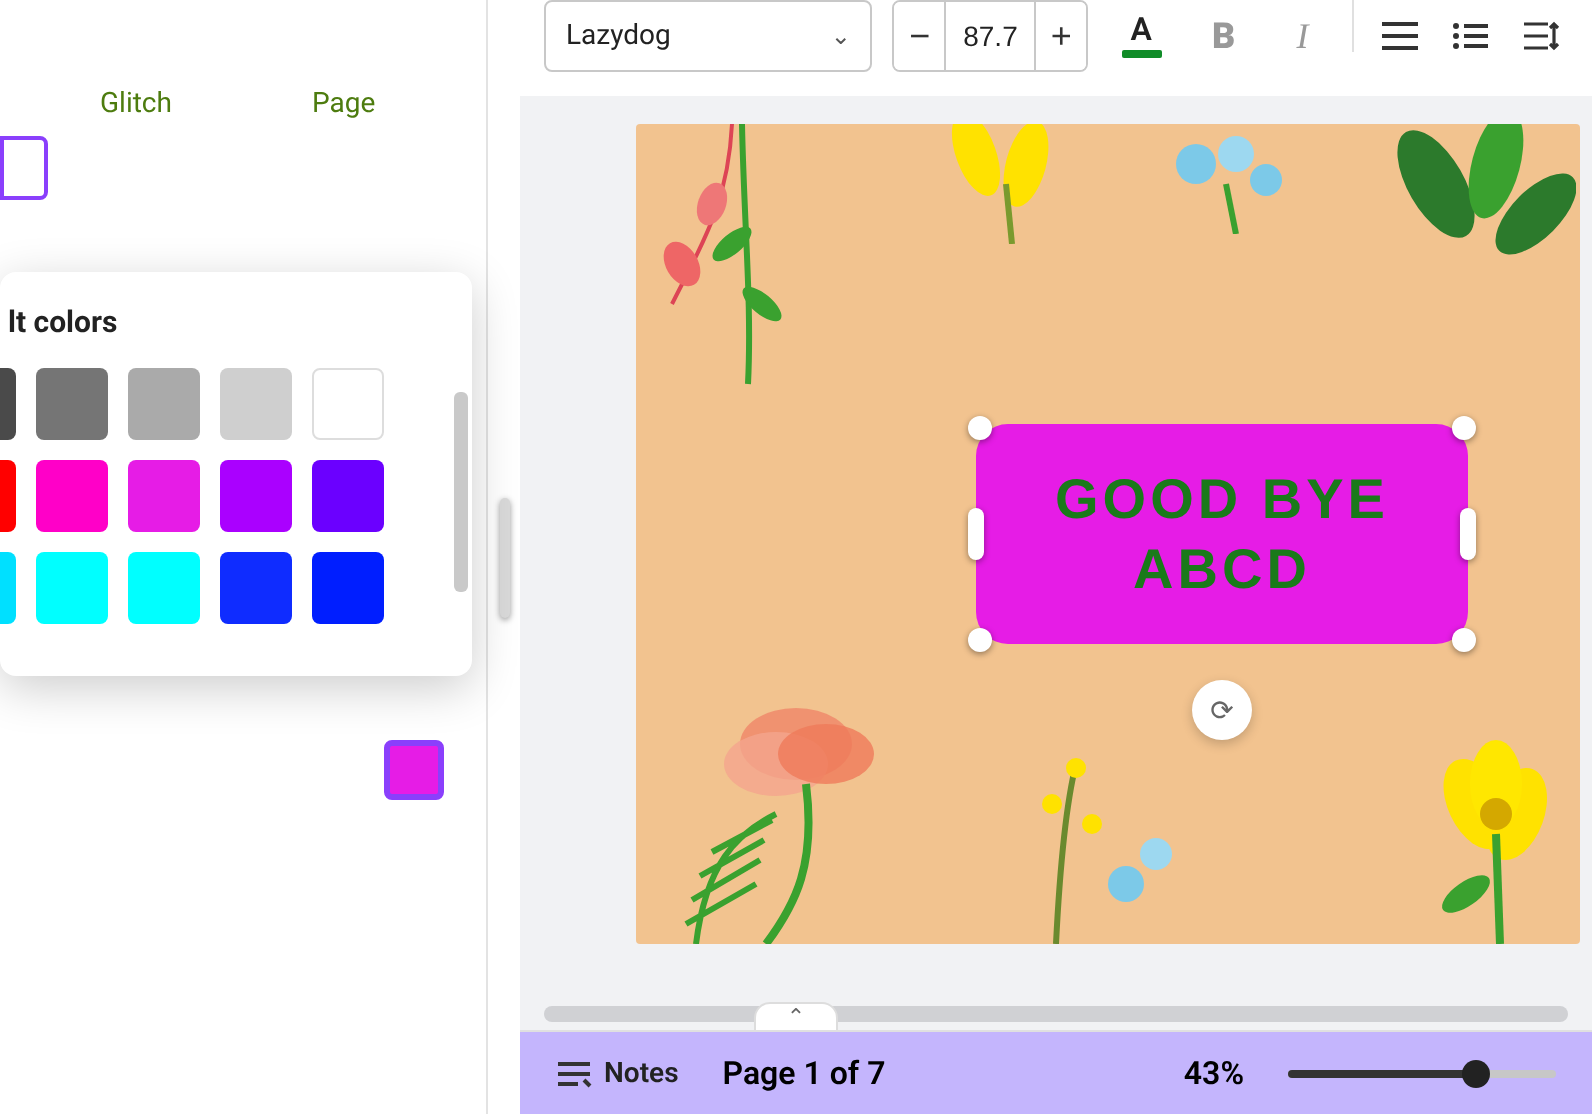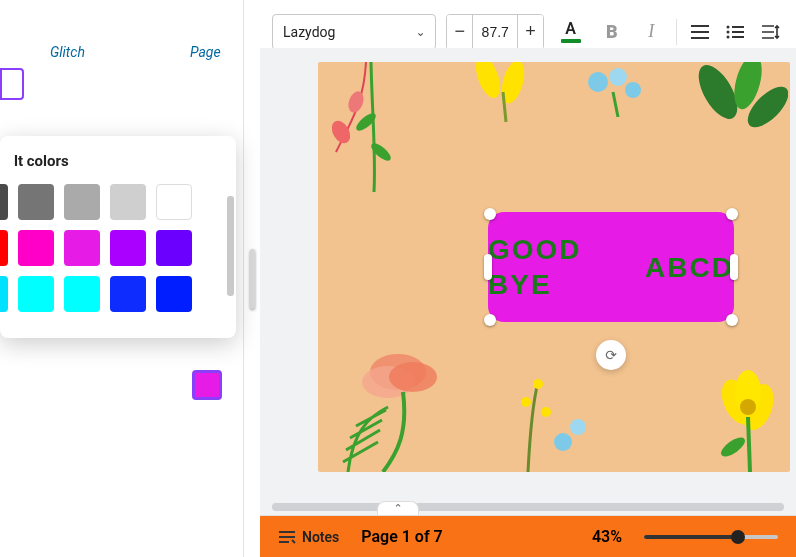--- a/index.html
+++ b/index.html
@@ -1,39 +1,39 @@
 <!DOCTYPE html>
 <html><head>
 <meta charset="utf-8">
 <style>
 * { box-sizing: border-box; margin: 0; padding: 0; }
 body { font-family: -apple-system, BlinkMacSystemFont, "Segoe UI", Roboto, sans-serif; width: 796px; height: 557px; overflow: hidden; background: #fff; position: relative; }
 
-.topbar { position: absolute; top: 0; left: 260px; right: 0; height: 64px; border-bottom: 1px solid #e0e0e0; display: flex; align-items: center; padding: 0 12px; gap: 10px; }
+.topbar { position: absolute; top: 0; left: 260px; right: 0; height: 64px; border-bottom: 1px solid #e0e0e0; display: flex; align-items: flex-start; padding: 0 12px; gap: 10px; }
 .font-select { height: 36px; border: 1px solid #c8c8c8; border-radius: 4px; display: flex; align-items: center; padding: 0 10px; gap: 80px; cursor: pointer; background: #fff; }
 .font-select .chev { font-size: 12px; color: #555; }
 .font-select span { font-size: 14px; color: #222; }
 .size-group { display: flex; height: 36px; border: 1px solid #c8c8c8; border-radius: 4px; overflow: hidden; }
 .size-btn { width: 30px; display: flex; align-items: center; justify-content: center; cursor: pointer; font-size: 18px; color: #333; background: #fff; border: none; }
 .size-btn:first-child { border-right: 1px solid #c8c8c8; }
 .size-btn:last-child { border-left: 1px solid #c8c8c8; }
 .size-input { width: 44px; text-align: center; border: none; font-size: 14px; color: #222; outline: none; }
 .color-btn { width: 36px; height: 36px; display: flex; flex-direction: column; align-items: center; justify-content: center; cursor: pointer; border-radius: 4px; }
 .color-btn .letter { font-size: 16px; font-weight: 600; color: #222; line-height: 1; }
 .color-btn .underline { width: 20px; height: 4px; background: #108c28; border-radius: 1px; margin-top: 2px; }
 .style-btn { width: 32px; height: 36px; display: flex; align-items: center; justify-content: center; cursor: pointer; color: #999; font-size: 18px; }
 .divider { width: 1px; height: 26px; background: #e0e0e0; }
 .align-btn { width: 28px; height: 36px; display: flex; align-items: center; justify-content: center; cursor: pointer; color: #333; }
 
 .leftpanel { position: absolute; left: 0; top: 0; width: 244px; height: 557px; background: #fff; border-right: 1px solid #e3e3e3; }
-.tabs { position: absolute; top: 44px; left: 50px; display: flex; gap: 105px; font-size: 14px; color: #0369a1; font-style: italic; }
+.tabs { position: absolute; top: 44px; left: 50px; display: flex; gap: 70px; font-size: 14px; color: #4d7c0f; }
 .swatch-preview { position: absolute; top: 68px; left: 0; width: 24px; height: 32px; border: 2px solid #8a3ffc; border-radius: 0 4px 4px 0; }
 
 .popover { position: absolute; top: 136px; left: 0; width: 236px; background: #fff; border-radius: 8px; box-shadow: 0 6px 24px rgba(0,0,0,0.2); padding: 16px 12px 16px 0; z-index: 10; }
-.popover h3 { font-size: 15px; color: #222; margin-left: 14px; margin-bottom: 14px; }
+.popover h3 { font-size: 15px; color: #222; margin-left: 4px; margin-bottom: 14px; }
 .scrollthumb { position: absolute; right: 2px; top: 60px; width: 7px; height: 100px; background: #c9c9c9; border-radius: 3px; }
 .swatch-row { display: flex; gap: 10px; margin-bottom: 10px; margin-left: -10px; }
 .swatch { width: 36px; height: 36px; border-radius: 4px; cursor: pointer; }
 
 .selected-color { position: absolute; top: 370px; left: 192px; width: 30px; height: 30px; background: #e61ce6; border: 3px solid #8a3ffc; border-radius: 4px; display: flex; align-items: center; justify-content: center; }
 
 .bottom-cards { position: absolute; top: 470px; left: 0; display: flex; gap: 10px; }
 .card { width: 90px; height: 84px; border: 1px solid #dcdcdc; border-radius: 8px; display: flex; align-items: center; justify-content: center; background: #fff; }
 .card.cut { width: 24px; border-radius: 0 8px 8px 0; }
 .abcd { font-family: Georgia, serif; font-weight: 900; font-size: 20px; color: #1a2b4a; font-style: italic; letter-spacing: 0.5px; }
@@ -41,32 +41,32 @@
 .resizer { position: absolute; left: 244px; top: 0; width: 16px; height: 100%; cursor: col-resize; display: flex; align-items: center; justify-content: center; }
 .resizer .handle { width: 5px; height: 60px; background: #d9d9d9; border-radius: 3px; }
 
 .canvas-area { position: absolute; left: 260px; top: 48px; right: 0; bottom: 42px; background: #f1f2f4; }
 .canvas { position: absolute; left: 58px; top: 14px; width: 472px; height: 410px; background: #f2c38f; overflow: hidden; border-radius: 2px; }
 .canvas-scroll { position: absolute; left: 12px; right: 12px; bottom: 4px; height: 8px; background: #d0d1d4; border-radius: 4px; }
 
 .flower { position: absolute; }
 
 .textbox-wrap { position: absolute; left: 170px; top: 150px; width: 246px; height: 110px; }
-.textbox { width: 100%; height: 100%; background: #e61ce6; border-radius: 16px; display: flex; flex-direction: row; align-items: center; justify-content: center; font-family: Arial, sans-serif; font-weight: 900; font-size: 28px; color: #1a7a1a; letter-spacing: 2px; line-height: 1.25; }
+.textbox { width: 100%; height: 100%; background: #e61ce6; border-radius: 16px; display: flex; flex-direction: column; align-items: center; justify-content: center; font-family: Arial, sans-serif; font-weight: 900; font-size: 28px; color: #1a7a1a; letter-spacing: 2px; line-height: 1.25; }
 .handle { position: absolute; width: 12px; height: 12px; background: #fff; border-radius: 50%; box-shadow: 0 1px 3px rgba(0,0,0,0.4); }
 .handle.tl { top: -4px; left: -4px; }
 .handle.tr { top: -4px; right: -4px; }
 .handle.bl { bottom: -4px; left: -4px; }
 .handle.br { bottom: -4px; right: -4px; }
 .side-handle { position: absolute; width: 8px; height: 26px; background: #fff; border-radius: 4px; box-shadow: 0 1px 3px rgba(0,0,0,0.4); }
 .side-handle.l { left: -4px; top: 50%; transform: translateY(-50%); }
 .side-handle.r { right: -4px; top: 50%; transform: translateY(-50%); }
 .rotate-btn { position: absolute; left: 50%; bottom: -48px; transform: translateX(-50%); width: 30px; height: 30px; background: #fff; border-radius: 50%; display: flex; align-items: center; justify-content: center; box-shadow: 0 2px 6px rgba(0,0,0,0.2); cursor: pointer; color: #666; font-size: 14px; }
 
-.bottombar { position: absolute; bottom: 0; left: 260px; right: 0; height: 42px; border-top: 1px solid #e0e0e0; display: flex; align-items: center; padding: 0 18px; gap: 22px; background: #f97316; }
+.bottombar { position: absolute; bottom: 0; left: 260px; right: 0; height: 42px; border-top: 1px solid #e0e0e0; display: flex; align-items: center; padding: 0 18px; gap: 22px; background: #c4b5fd; }
 .bottom-item { display: flex; align-items: center; gap: 6px; font-size: 14px; color: #222; cursor: pointer; font-weight: 600; }
 .page-info { font-weight: 600; }
 .spacer { flex: 1; }
 .zoom-label { font-weight: 600; }
 .zoom-slider { width: 134px; height: 4px; background: #c7c7c7; border-radius: 2px; position: relative; }
 .zoom-slider .fill { position: absolute; left: 0; top: 0; height: 100%; width: 70%; background: #333; border-radius: 2px; }
 .zoom-slider .knob { position: absolute; left: 70%; top: 50%; transform: translate(-50%,-50%); width: 14px; height: 14px; border-radius: 50%; background: #222; }
 .collapse-canvas { position: absolute; left: 50%; bottom: 42px; transform: translateX(-50%); width: 42px; height: 14px; background: #fff; border: 1px solid #ddd; border-bottom: none; border-radius: 8px 8px 0 0; display: flex; align-items: center; justify-content: center; cursor: pointer; color: #666; font-size: 11px; z-index: 5; }
 </style>
 </head>

